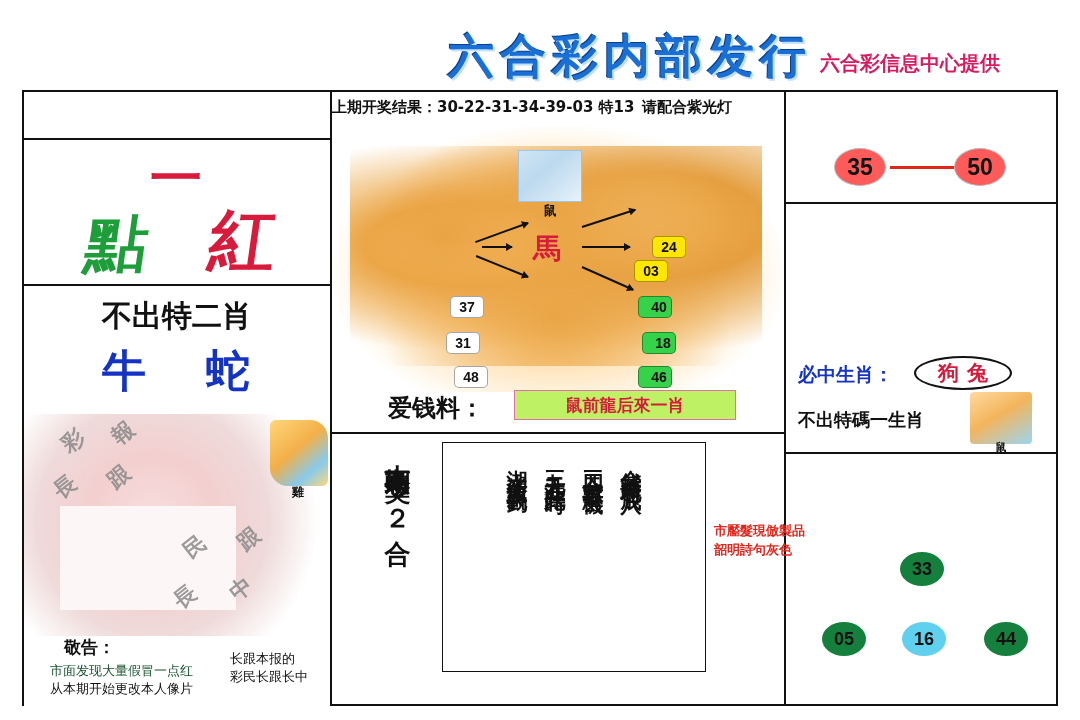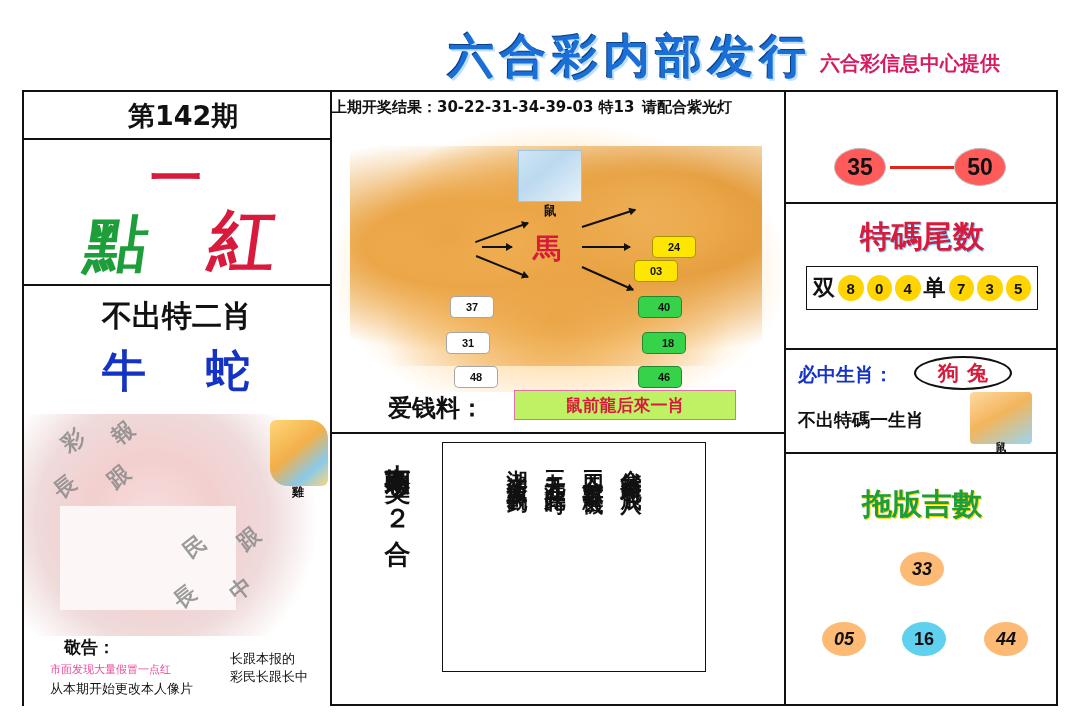--- a/index.html
+++ b/index.html
@@ -125,21 +125,21 @@
   .wm4 { left:84px; top:48px; font-size:22px; transform:rotate(-38deg); }
   .wm5 { left:160px; top:118px; font-size:22px; transform:rotate(-38deg); }
   .wm6 { left:214px; top:110px; font-size:22px; transform:rotate(-38deg); }
   .wm7 { left:150px; top:168px; font-size:22px; transform:rotate(-38deg); }
   .wm8 { left:206px; top:160px; font-size:22px; transform:rotate(-38deg); }
   .notice-title {
     position:absolute; left:40px; top:222px;
     font-size:17px; font-weight:bold; color:#111;
     font-family:"DejaVu Serif", serif;
   }
-  .notice-l1 { position:absolute; left:26px; top:248px; font-size:11px; color:#ec4899; }
+  .notice-l1 { position:absolute; left:26px; top:248px; font-size:13px; color:#14532d; }
   .notice-l2 { position:absolute; left:26px; top:266px; font-size:13px; color:#111; }
   .notice-r1 { position:absolute; left:206px; top:236px; font-size:13px; color:#111; }
   .notice-r2 { position:absolute; left:206px; top:254px; font-size:13px; color:#111; }
 
   
   .mid-col { position:absolute; left:308px; top:0; width:452px; height:100%; }
   .prev-result {
     position:absolute; left:0; top:6px; width:452px;
     font-size:15px; font-weight:bold; color:#111; white-space:nowrap;
     font-family:"DejaVu Sans", sans-serif;
@@ -175,23 +175,23 @@
     position:absolute; left:186px; top:76px; width:64px; text-align:center;
     font-size:13px; font-weight:bold; color:#111;
   }
   .ma-circle {
     position:absolute; left:184px; top:100px; width:62px; height:46px;
     display:flex; align-items:center; justify-content:center;
     font-size:28px; font-weight:bold; color:#d81b3c;
     font-family:"DejaVu Serif", serif;
   }
   .num-badge {
-    position:absolute; width:44px; height:22px; border-radius:5px;
-    display:flex; align-items:center; justify-content:center;
-    font-size:11px; font-weight:bold; color:#111;
+    position:absolute; width:34px; height:22px; border-radius:5px;
+    display:flex; align-items:center; justify-content:center;
+    font-size:14px; font-weight:bold; color:#111;
     border:1px solid rgba(0,0,0,.35);
   }
   .nb-yellow { background:#ffe600; }
   .nb-white  { background:#ffffff; }
   .nb-green  { background:#35d24a;padding-left:8px; }
   .arrow { position:absolute; background:#111; height:2px; }
   .arrow::after {
     content:""; position:absolute; right:-1px; top:-3px;
     border-left:7px solid #111; border-top:4px solid transparent; border-bottom:4px solid transparent;
   }
@@ -308,42 +308,39 @@
     position:absolute; left:0; top:10px; width:272px; text-align:center;
     font-size:30px; font-weight:bold; color:#1e9e3a;
     text-shadow:1px 1px 0 #ffd400;
     font-family:"DejaVu Serif", serif;
   }
   .tb-ball {
     position:absolute; width:44px; height:34px; border-radius:50%;
     display:flex; align-items:center; justify-content:center;
     font-size:18px; font-weight:bold; color:#111;
   }
-  .tb-red { background:#fdba74;font-style:italic; }
+  .tb-red { background:#15803d; }
   .tb-blue { background:#5fd0ee; }
 </style>
 </head>
 <body>
 
 <div class="page">
 
   <div class="header">
     <div class="title-main">六合彩内部发行</div>
     <div class="title-sub">六合彩信息中心提供</div>
   </div>
 
   <div class="frame">
 
     <div class="vline" style="left:306px;"></div>
     <div class="vline" style="left:760px;"></div>
 
     <div class="left-col">
-      <div class="issue-row">
-        <div class="issue-no">第142期</div>
-      </div>
 
       <div class="box-a">
         <div class="char-yi">一</div>
         <div class="char-dian">點</div>
         <div class="char-hong">紅</div>
       </div>
 
       <div class="box-b">
         <div class="b-line1">不出特二肖</div>
         <div class="b-niu">牛</div>
@@ -408,58 +405,48 @@
       </div>
 
       <div class="mid-lower">
         <div class="vertical-title">本期頭獎６２合</div>
         <div class="poem-box">
           <div class="poem-col">全錢路地石成八</div>
           <div class="poem-col">三四合數有玄機</div>
           <div class="poem-col">三九天涯共此時</div>
           <div class="poem-col">湖水清波羊觀釣</div>
         </div>
+        <div class="mid-note">
+          <div>市靨髮現倣製品</div>
+          <div>韶明詩句灰色</div>
+        </div>
       </div>
     </div>
 
     <div class="right-col">
 
       <div class="r-sec r-b1">
         <div class="ball ball-red" style="left:48px; top:56px;">35</div>
         <div class="connector" style="left:104px; top:74px; width:64px;"></div>
         <div class="ball ball-red" style="left:168px; top:56px;">50</div>
       </div>
 
-      <div class="r-sec r-b2">
-        <div class="r-title-wei">特碼尾数</div>
-        <div class="wei-box">
-          <span class="wei-label">双</span>
-          <span class="digit d-yellow">8</span>
-          <span class="digit d-yellow">0</span>
-          <span class="digit d-yellow">4</span>
-          <span class="wei-label">单</span>
-          <span class="digit d-yellow">7</span>
-          <span class="digit d-yellow">3</span>
-          <span class="digit d-yellow">5</span>
-        </div>
-      </div>
 
       <div class="r-sec r-b3">
         <div class="bz-label">必中生肖：</div>
         <div class="bz-oval">
           <span class="bz-animal">狗</span>
           <span class="bz-animal">兔</span>
         </div>
         <div class="bz-line2">不出特碼一生肖</div>
         <div class="bz-pic"></div>
         <div class="bz-pic-label">鼠</div>
       </div>
 
       <div class="r-sec r-b4">
-        <div class="r-title-tb">拖版吉數</div>
         <div class="tb-ball tb-red" style="left:114px; top:78px;">33</div>
         <div class="tb-ball tb-red" style="left:36px; top:148px;">05</div>
         <div class="tb-ball tb-blue" style="left:116px; top:148px;">16</div>
         <div class="tb-ball tb-red" style="left:198px; top:148px;">44</div>
       </div>
 
     </div>
   </div>
 </div>
 

